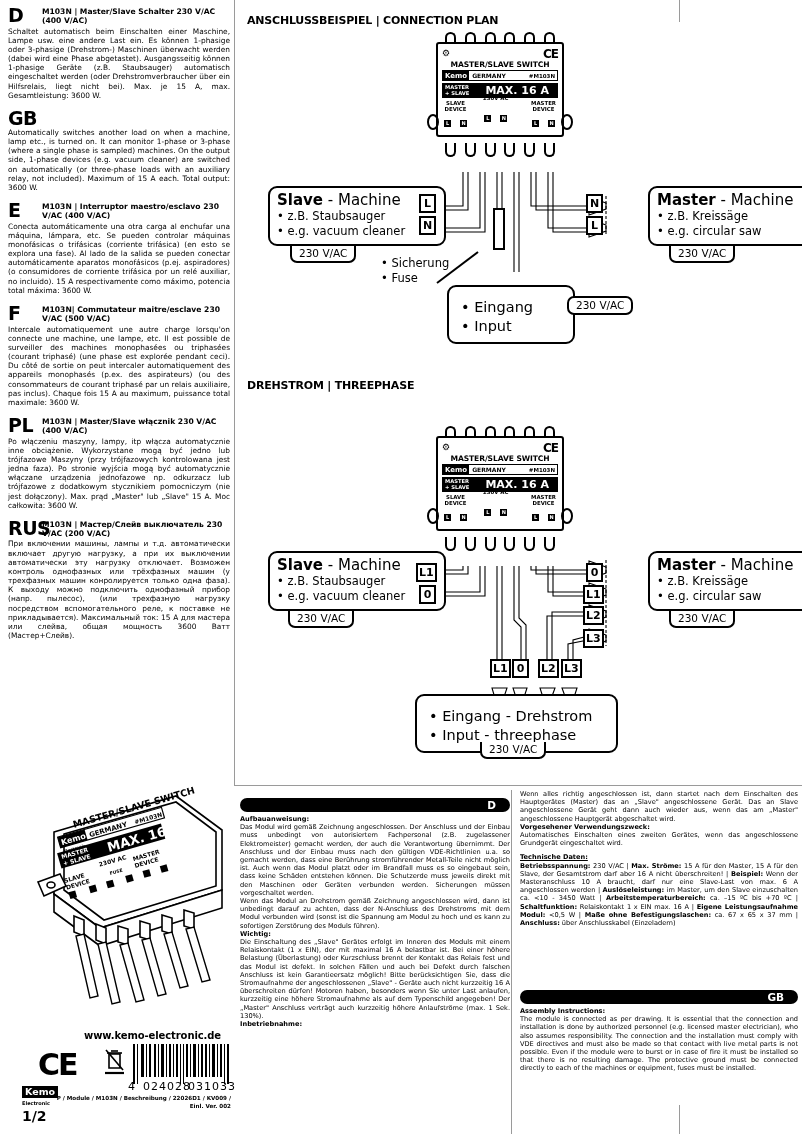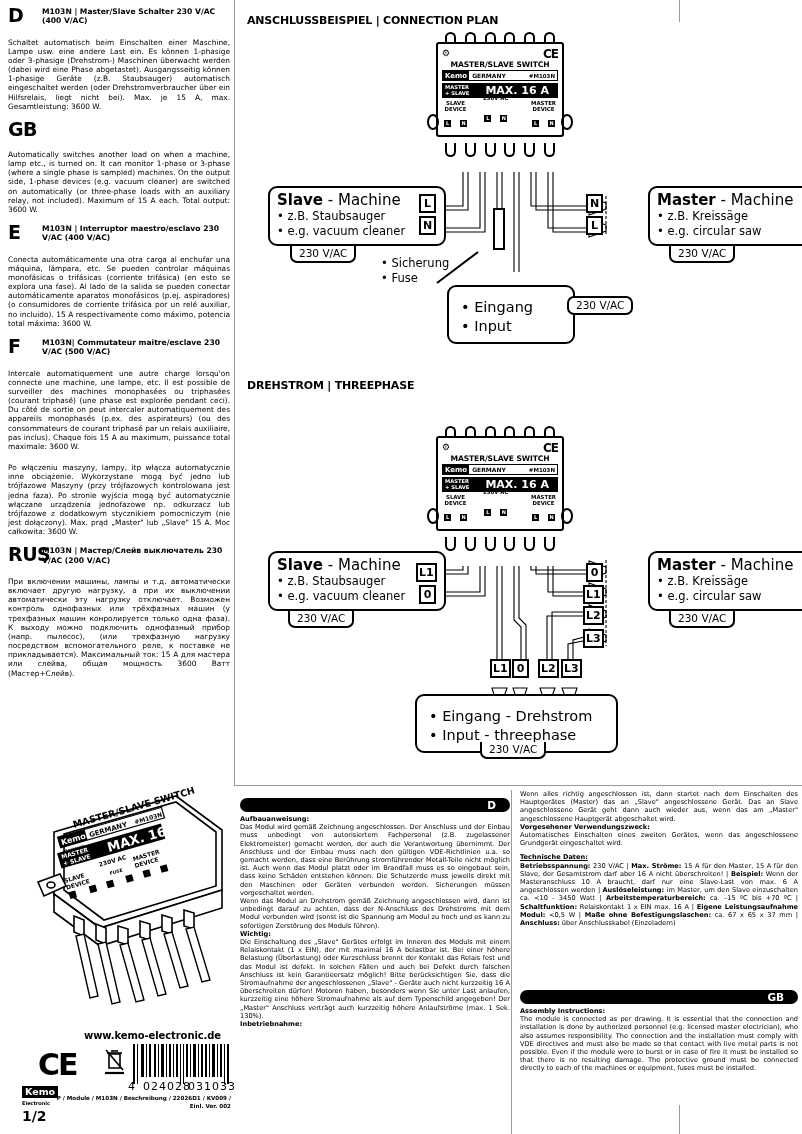--- a/index.html
+++ b/index.html
@@ -22,21 +22,21 @@
   }
   .lc-1 { font-size: 19px; width: 34px; }
   .lc-2 { font-size: 19px; width: 34px; }
   .lc-3 { font-size: 19px; width: 34px; }
   .lang-title {
     font-size: 7.6px; font-weight: bold; line-height: 1.22;
     padding-top: 1px;
   }
   .lang-body {
     font-size: 7.4px; line-height: 1.24; text-align: justify;
-    margin-top: 12px;
+    margin-top: 1px;
   }
 
   
   .vrule { position: absolute; width: 1px; background: #9a9a9a; }
   .hrule { position: absolute; height: 1px; background: #9a9a9a; }
 
   
   .diagram-title {
     position: absolute; font-size: 11px; font-weight: bold;
     letter-spacing: -0.2px;
@@ -194,20 +194,24 @@
 
     <div class="lang-block">
       <div class="lang-head">
         <div class="lang-code lc-1">F</div>
         <div class="lang-title">M103N| Commutateur maitre/esclave 230 V/AC (500 V/AC)</div>
       </div>
       <div class="lang-body">Intercale automatiquement une autre charge lorsqu'on connecte une machine, une lampe, etc. Il est possible de surveiller des machines monophasées ou triphasées (courant triphasé) (une phase est explorée pendant ceci). Du côté de sortie on peut intercaler automatiquement des appareils monophasés (p.ex. des aspirateurs) (ou des consommateurs de courant triphasé par un relais auxiliaire, pas inclus). Chaque fois 15 A au maximum, puissance total maximale: 3600 W.</div>
     </div>
 
     <div class="lang-block">
+      <div class="lang-head">
+        <div class="lang-code lc-2">PL</div>
+        <div class="lang-title">M103N | Master/Slave włącznik 230 V/AC (400 V/AC)</div>
+      </div>
       <div class="lang-body">Po włączeniu maszyny, lampy, itp włącza automatycznie inne obciążenie. Wykorzystane mogą być jedno lub trójfazowe Maszyny (przy trójfazowych kontrolowana jest jedna faza). Po stronie wyjścia mogą być automatycznie włączane urządzenia jednofazowe np. odkurzacz lub trójfazowe z dodatkowym stycznikiem pomocniczym (nie jest dołączony). Max. prąd „Master" lub „Slave"  15 A. Moc całkowita: 3600 W.</div>
     </div>
 
     <div class="lang-block">
       <div class="lang-head">
         <div class="lang-code lc-3">RUS</div>
         <div class="lang-title">M103N | Мастер/Слейв выключатель 230 V/AC (200 V/AC)</div>
       </div>
       <div class="lang-body">При включении машины, лампы и т.д. автоматически включает  другую нагрузку, а при их выключении автоматически эту нагрузку отключает. Возможен контроль однофазных или трёхфазных  машин (у трехфазных машин конролируется только одна фаза). К выходу можно подключить однофазный прибор (напр. пылесос), (или трехфазную нагрузку посредством вспомогательного реле, к поставке не прикладывается). Максимальный ток: 15 А для мастера или слейва, общая мощность 3600 Ватт (Мастер+Слейв).</div>
     </div>

